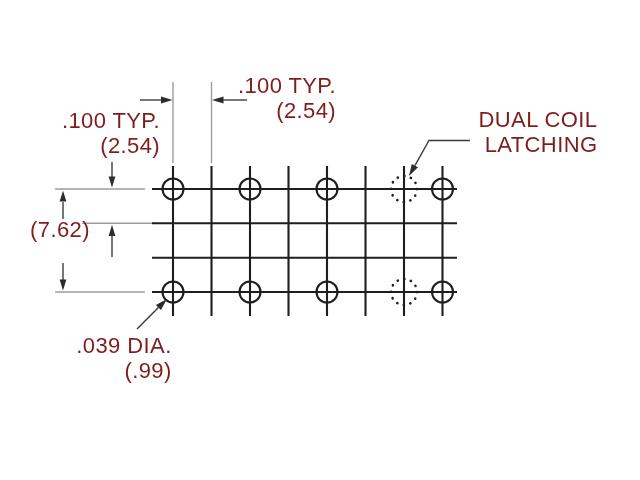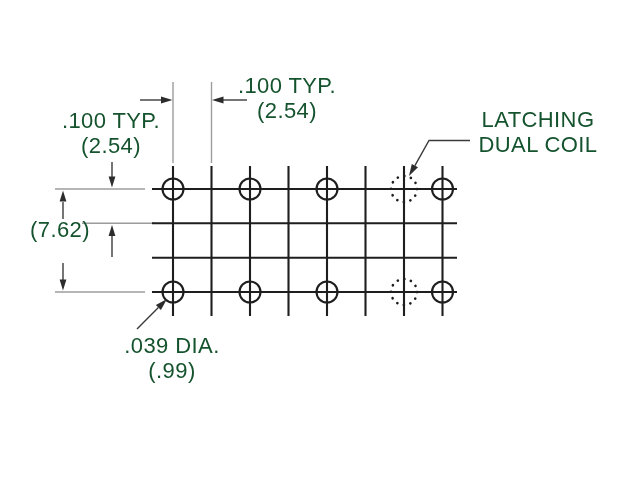--- a/index.html
+++ b/index.html
@@ -2,28 +2,28 @@
 <html><head>
 <meta charset="utf-8">
 <style>
   html,body{margin:0;padding:0;background:#ffffff;}
   .canvas{
     position:relative;width:640px;height:480px;background:#ffffff;overflow:hidden;
     font-family:"Liberation Sans","DejaVu Sans",sans-serif;
   }
   .canvas svg{position:absolute;left:0;top:0;}
   .label{
-    position:absolute;color:#14532d;font-size:22px;line-height:25px;
-    letter-spacing:0.4px;text-align:center;transform:translateX(-50%);
+    position:absolute;color:#7f1d1d;font-size:22px;line-height:25px;
+    letter-spacing:0.4px;text-align:right;transform:translateX(-50%);
     white-space:nowrap;
   }
   .lbl-pitch-left{left:111px;top:108px;}
   .lbl-pitch-top{left:287px;top:73px;}
   .lbl-row-spacing{left:60px;top:217px;}
-  .lbl-hole-dia{left:124px;top:333px;margin-left:48px;}
+  .lbl-hole-dia{left:124px;top:333px;}
   .lbl-note{left:538px;top:107px;}
 </style>
 </head>
 <body>
 
 <div class="canvas">
 
   <svg width="640" height="480" viewBox="0 0 640 480">
 
     <g stroke="#9c9c9c" stroke-width="1.4">
@@ -103,17 +103,17 @@
   <div class="label lbl-row-spacing">
     <div>(7.62)</div>
   </div>
 
   <div class="label lbl-hole-dia">
     <div>.039 DIA.</div>
     <div>(.99)</div>
   </div>
 
   <div class="label lbl-note">
+    <div>DUAL COIL</div>
     <div>LATCHING</div>
-    <div>DUAL COIL</div>
   </div>
 
 </div>
 
 </body></html>

